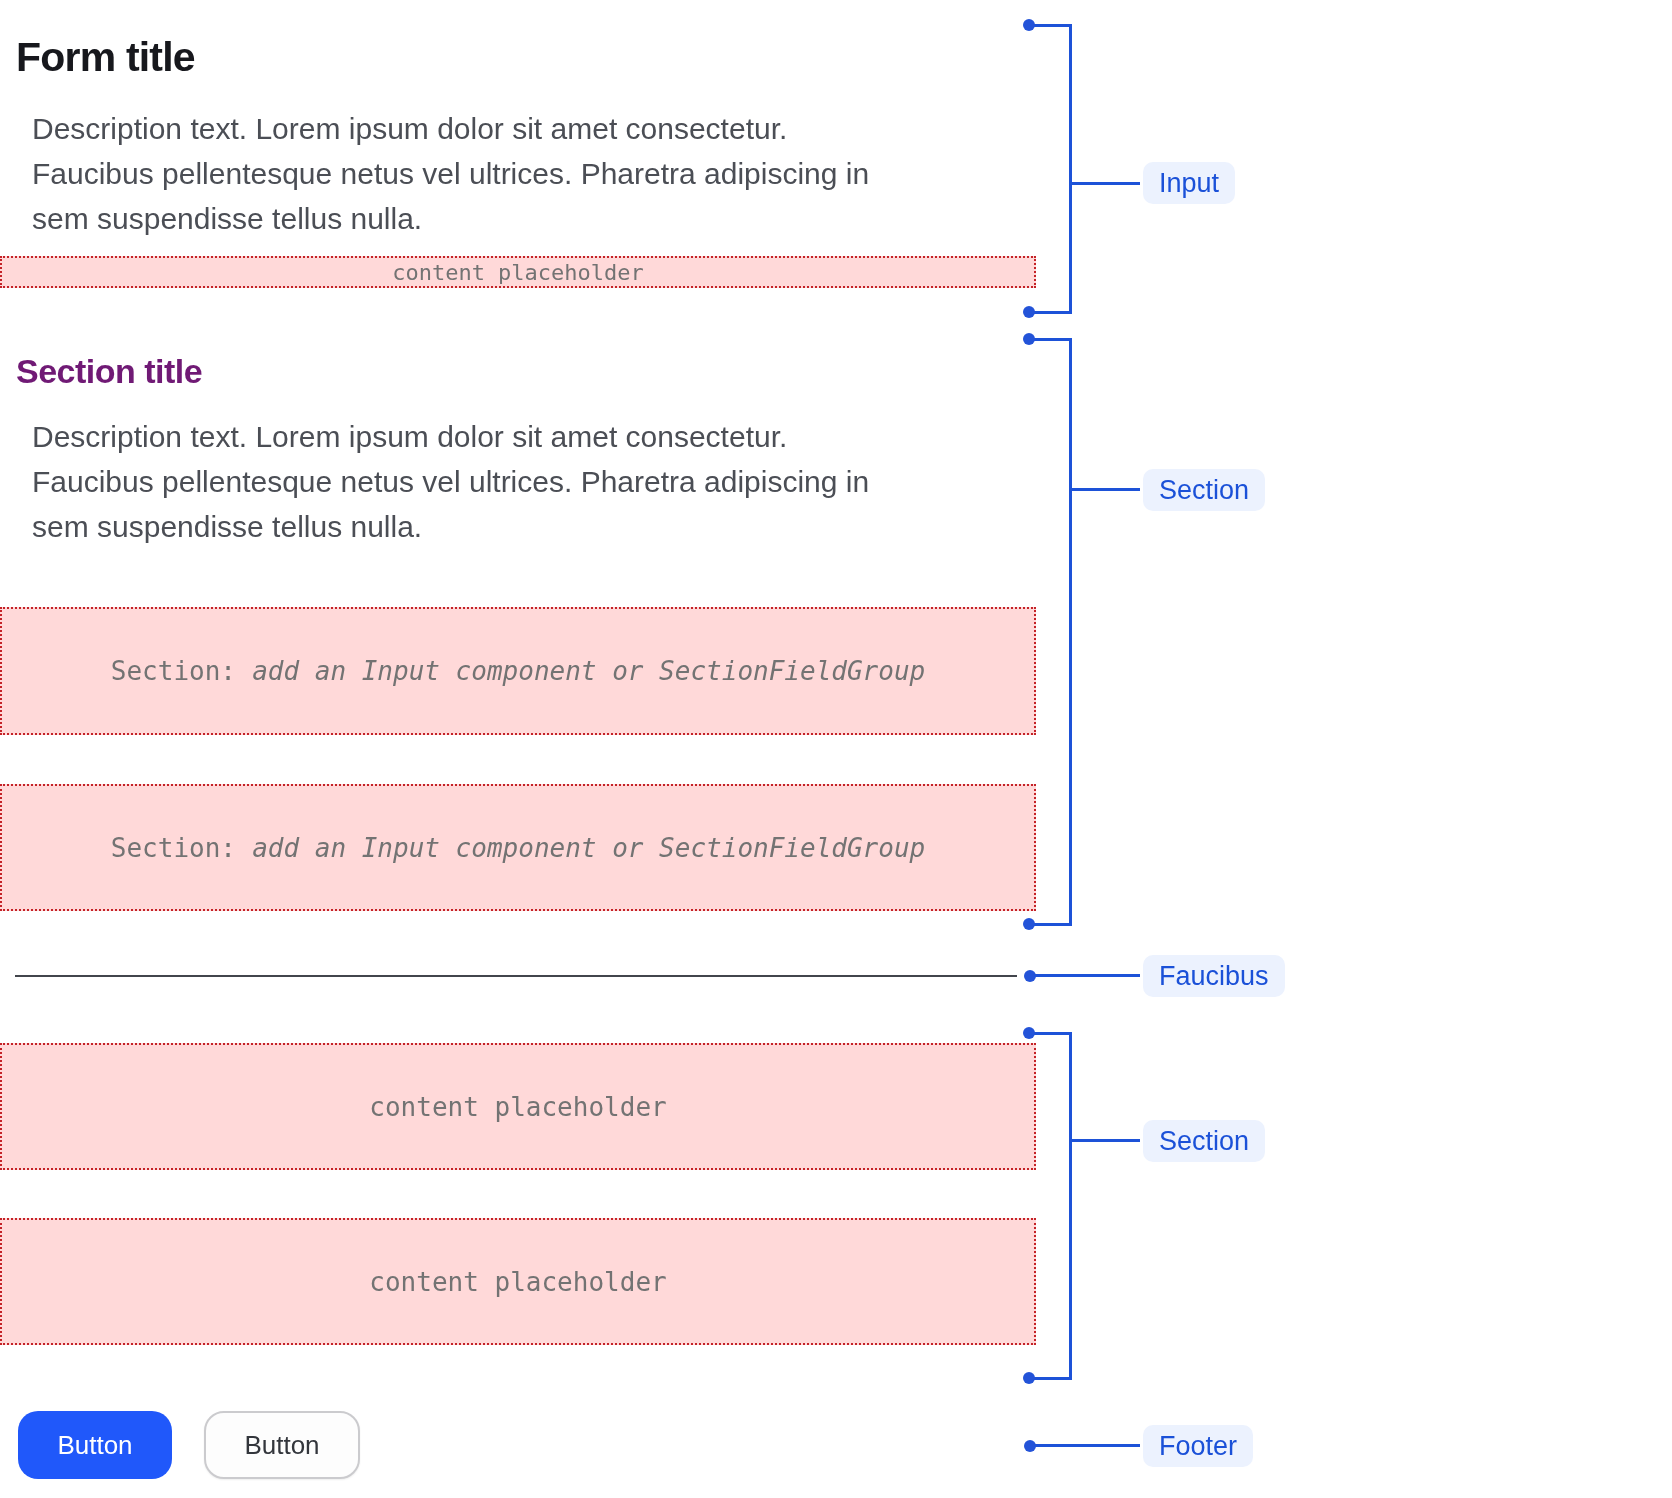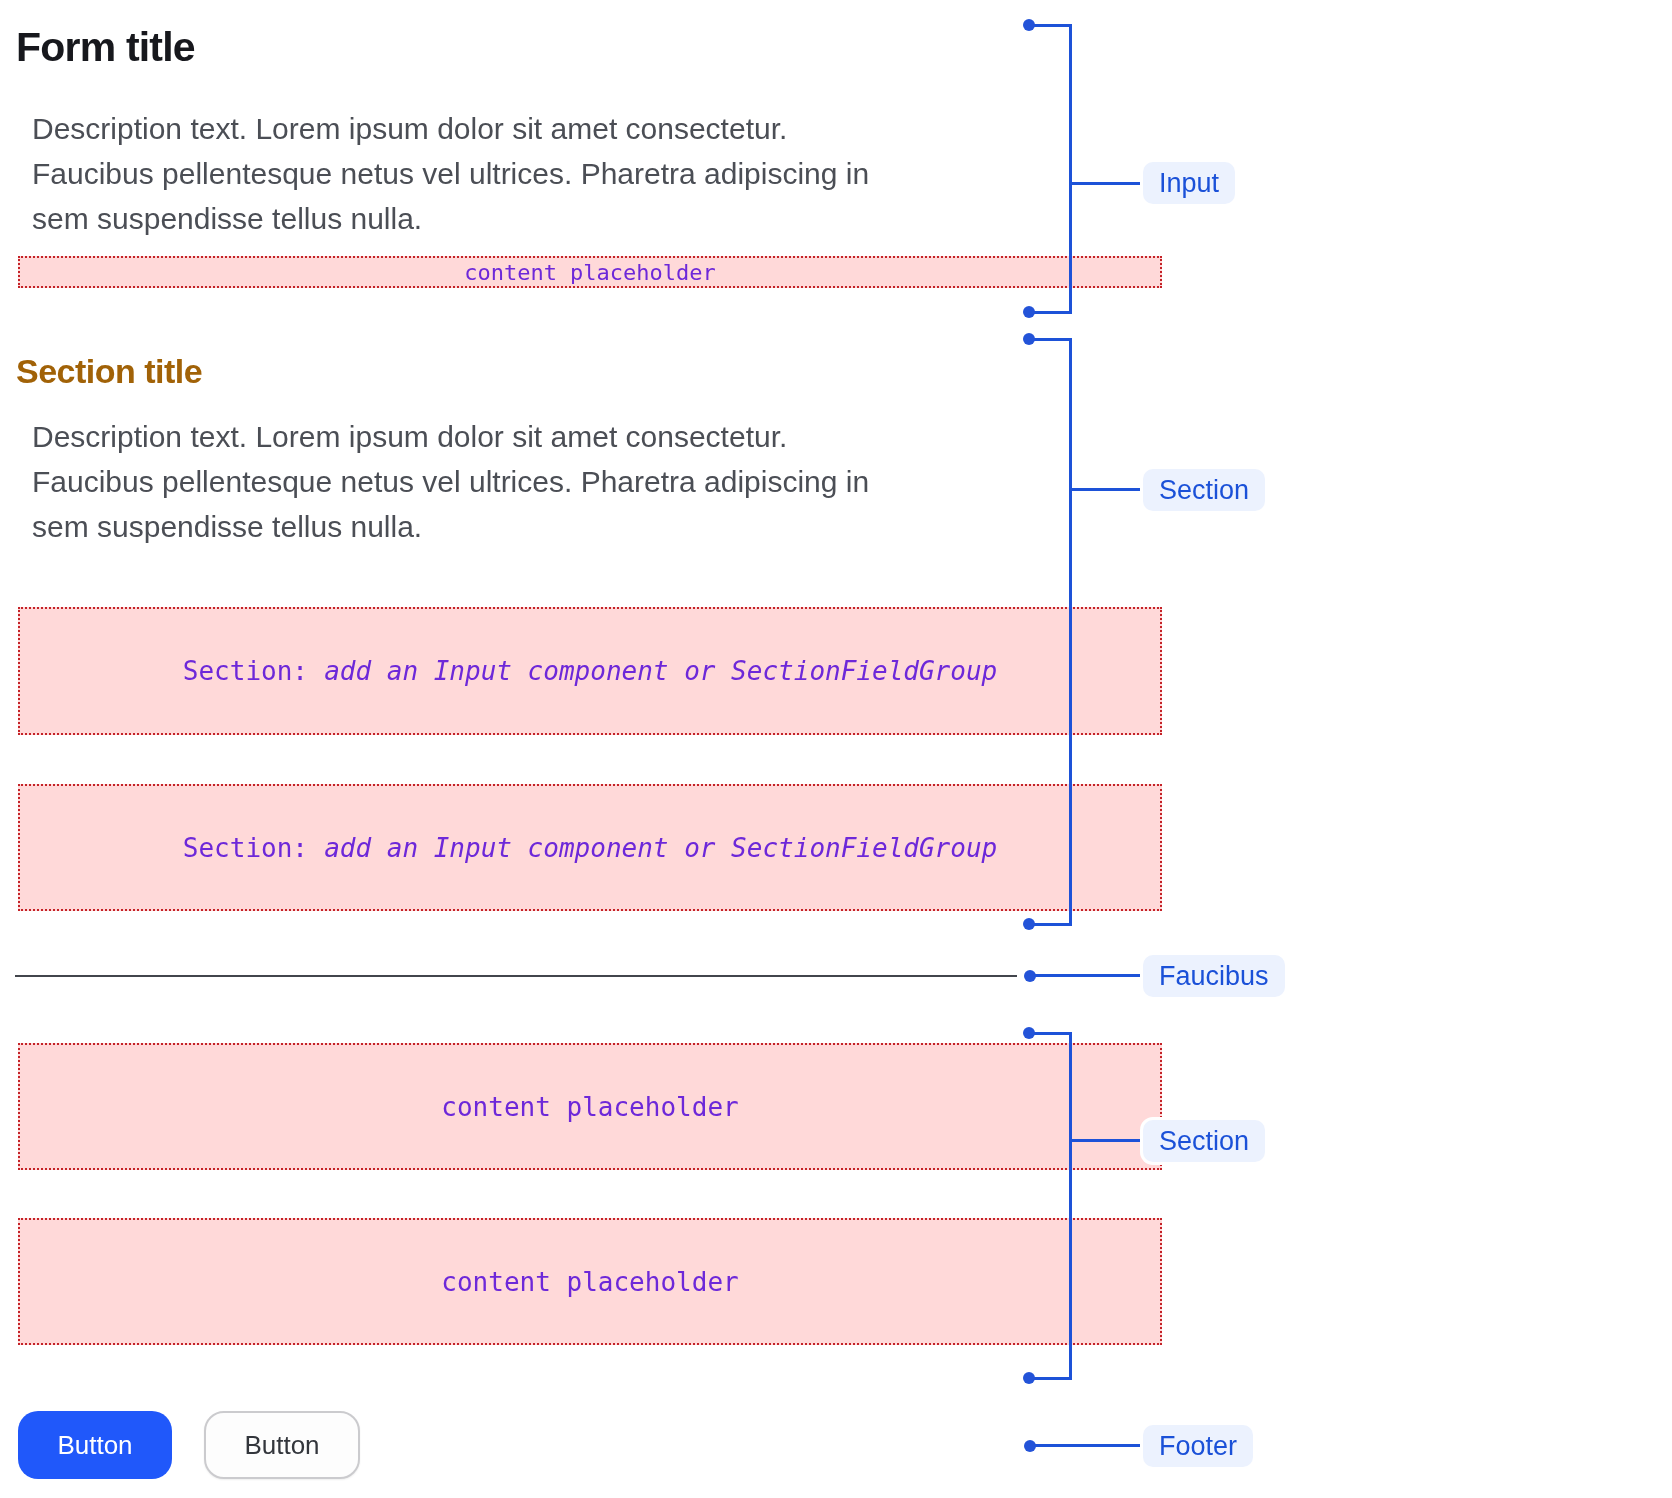--- a/index.html
+++ b/index.html
@@ -2,40 +2,40 @@
 <html><head>
 <meta charset="utf-8">
 <style>
   html,body{margin:0;padding:0;background:#ffffff;}
   #canvas{
     position:relative;width:1672px;height:1498px;background:#ffffff;overflow:hidden;
     font-family:"Liberation Sans",sans-serif;
   }
   
   .form-title{
-    position:absolute;left:16px;top:22px;margin:0;
+    position:absolute;left:16px;top:32px;margin:0;
     font-size:41px;line-height:50px;font-weight:600;letter-spacing:-0.8px;color:#17181d;
   }
   .section-title{
     position:absolute;left:16px;top:350px;margin:0;
-    font-size:34px;line-height:42px;font-weight:600;letter-spacing:-0.5px;color:#a16207;
+    font-size:34px;line-height:42px;font-weight:600;letter-spacing:-0.5px;color:#701a75;
   }
   .desc{
     position:absolute;left:16px;width:960px;margin:16px;
     font-size:30px;line-height:45px;font-weight:400;color:#4b4e55;
   }
   .desc span{display:block;}
   .desc-1{top:90px;}
   .desc-2{top:398px;}
   
   .ph{
-    position:absolute;left:18px;width:1144px;box-sizing:border-box;
+    position:absolute;left:0;width:1036px;box-sizing:border-box;
     background:#ffd9d9;border:2px dotted #c42227;
     display:flex;align-items:center;justify-content:center;
-    color:#6d28d9;font-family:"DejaVu Sans Mono",monospace;
+    color:#737373;font-family:"DejaVu Sans Mono",monospace;
   }
   .ph .it{font-style:italic;}
   .ph .pfx{margin-right:0.62em;}
   .ph-header{top:256px;height:32px;font-size:22px;}
   .ph-big{height:128px;font-size:26px;}
   .ph-s1{top:607px;}
   .ph-s2{top:784px;height:127px;}
   .ph-c1{top:1043px;height:127px;}
   .ph-c2{top:1218px;height:127px;}
   

